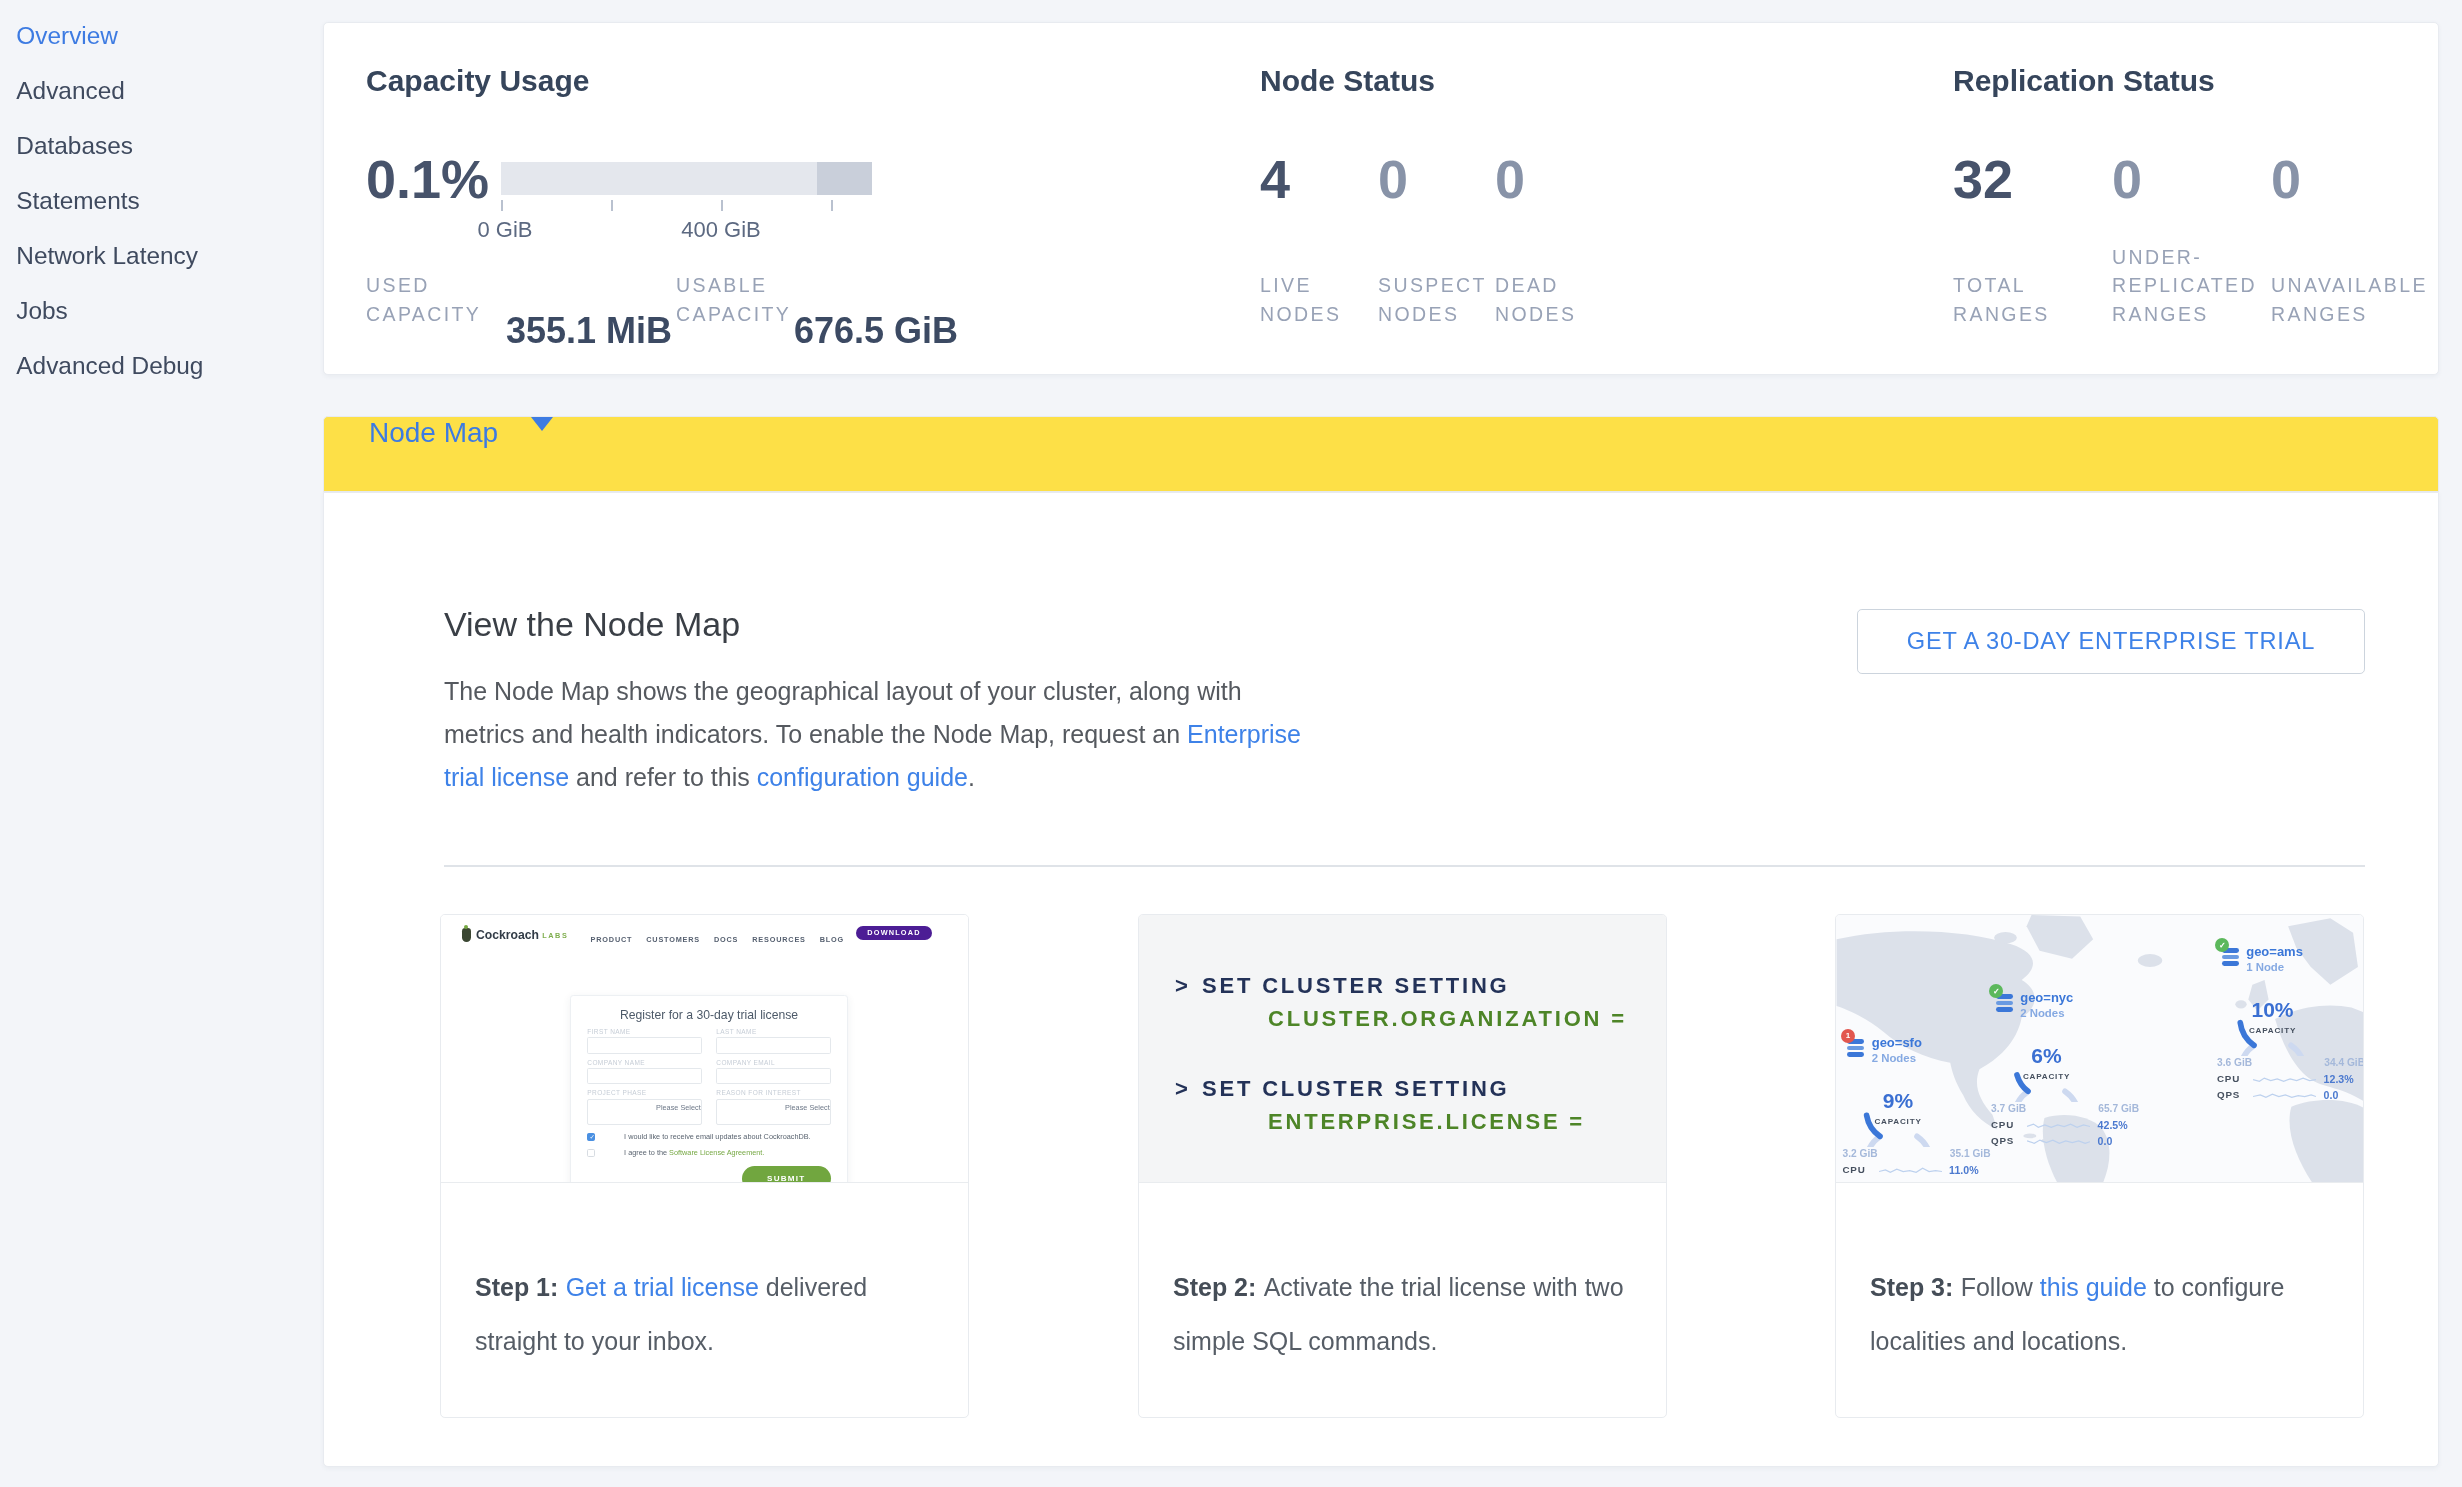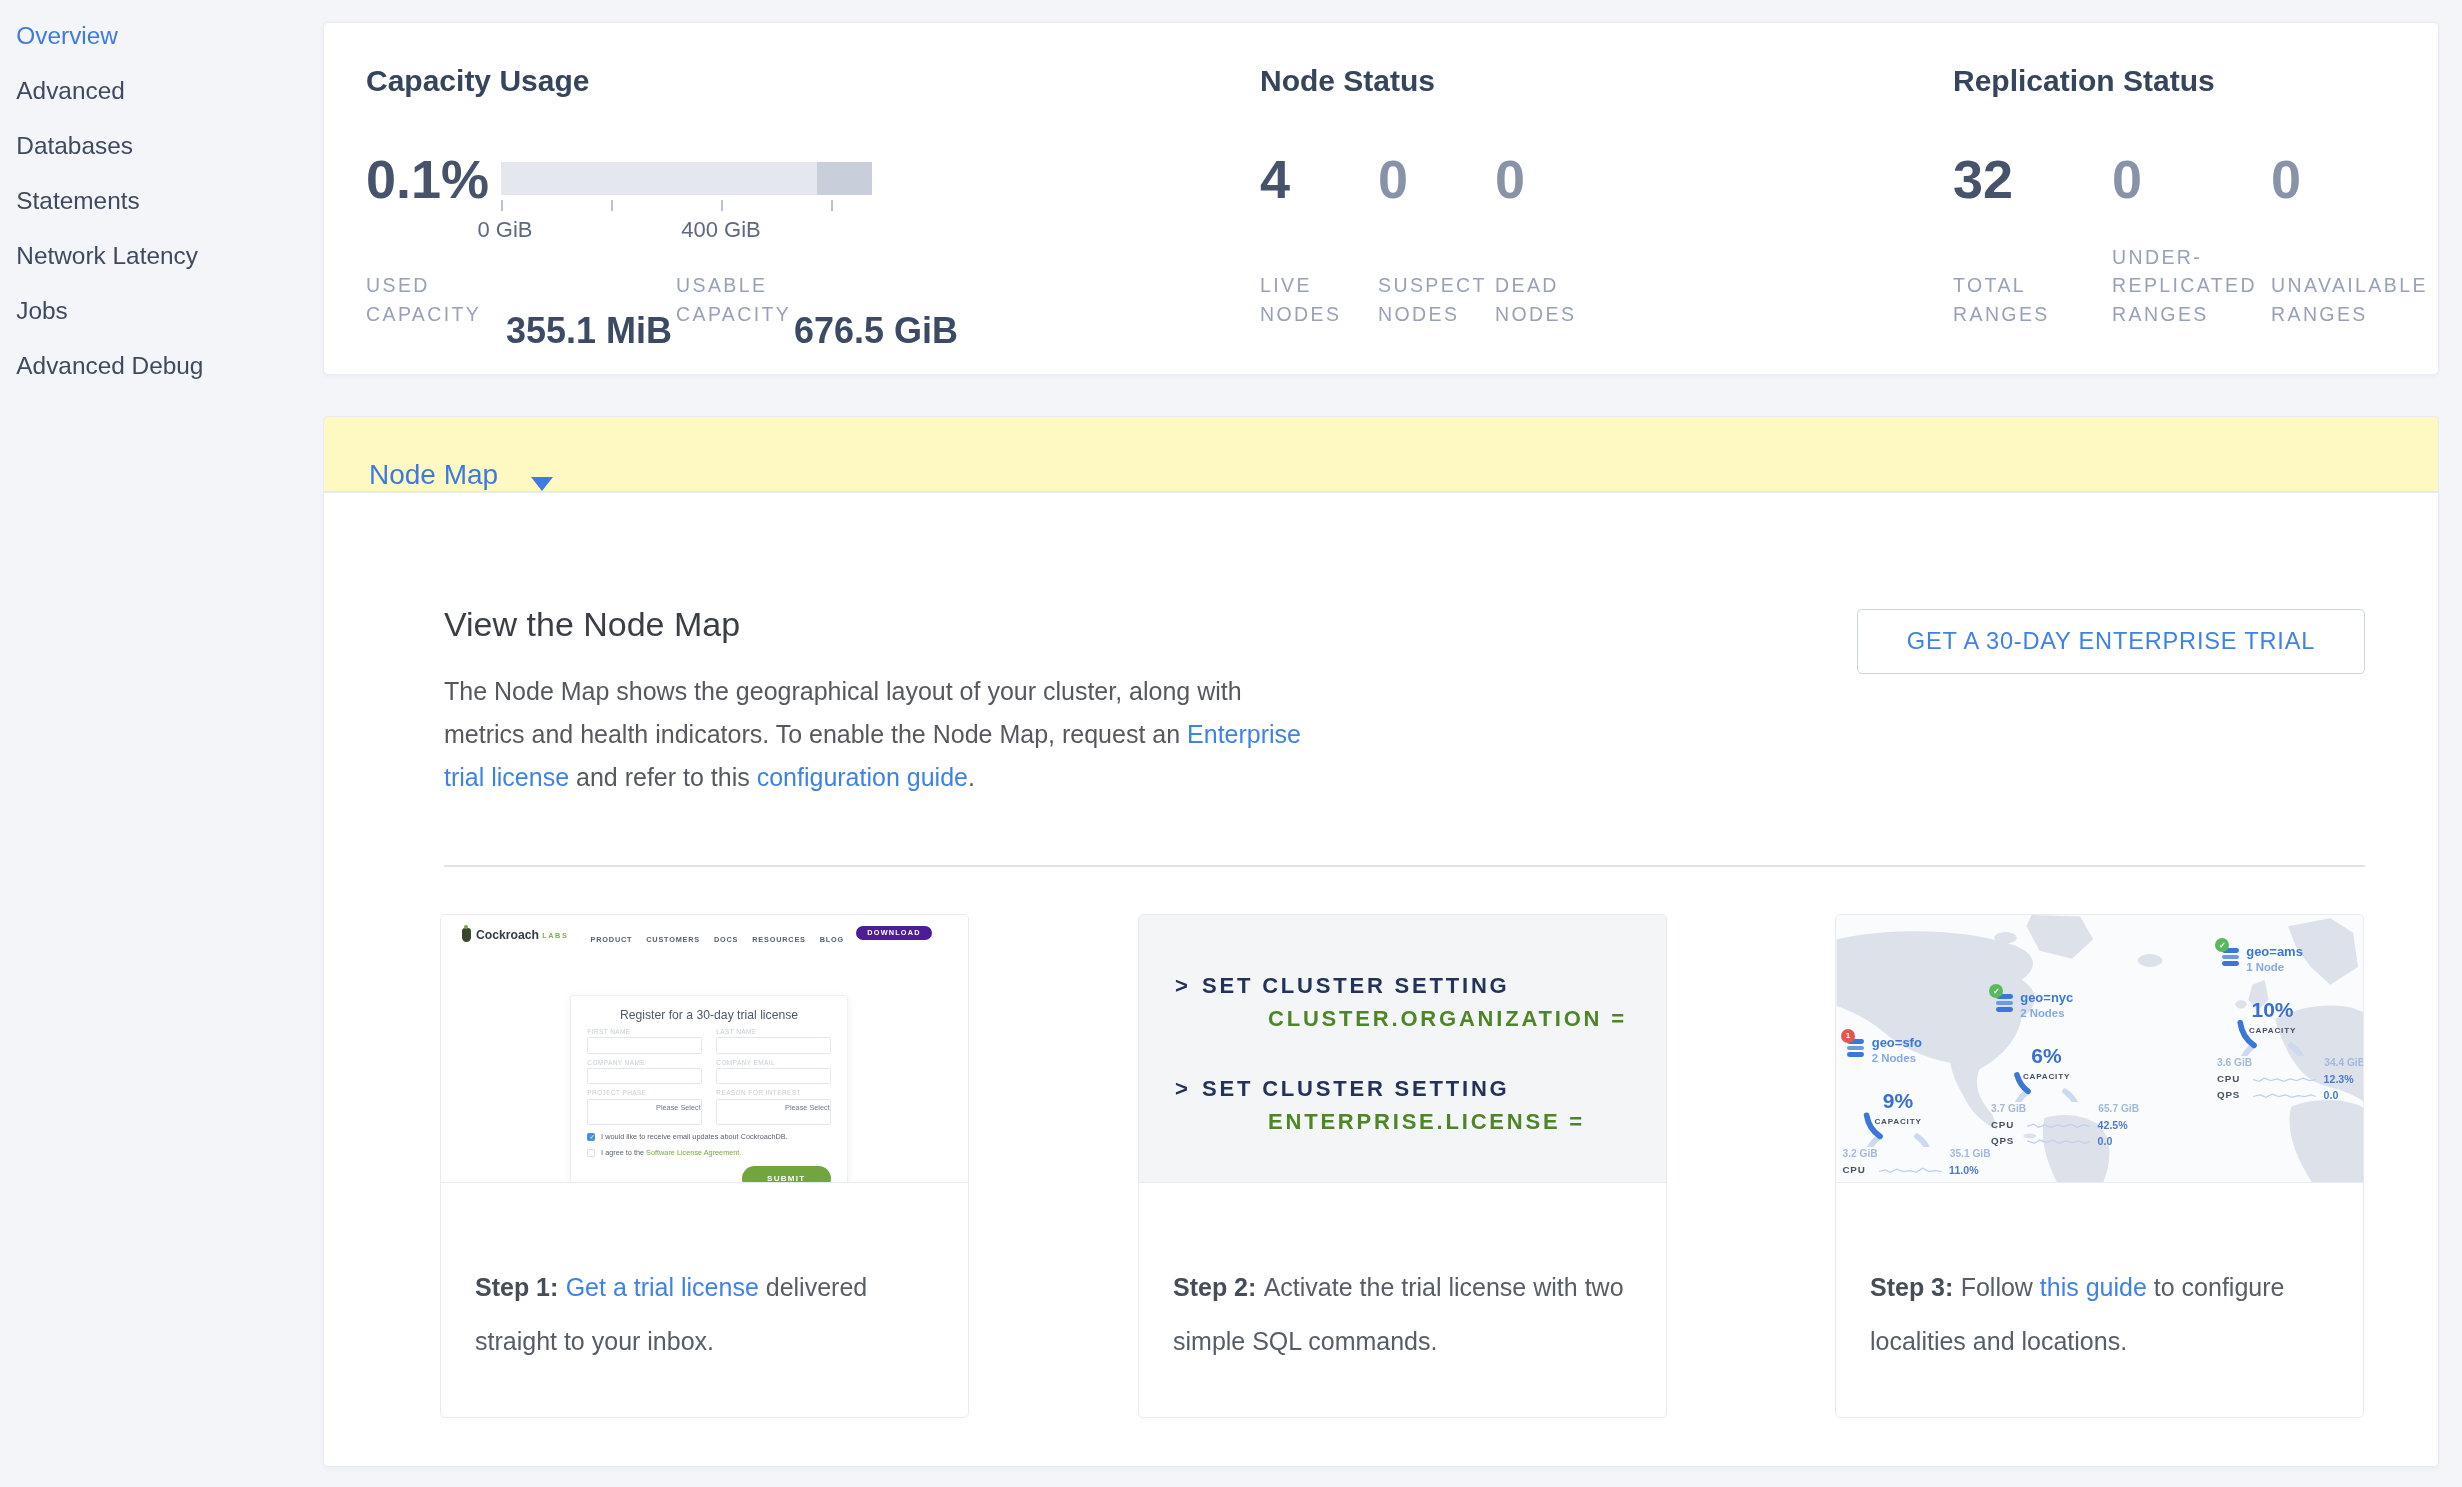--- a/index.html
+++ b/index.html
@@ -18,21 +18,21 @@
   .bignum.muted { color:#8893a8; font-weight:600; }
   .col-label { position:absolute; bottom:46px; font-size:19.5px; line-height:28.5px; letter-spacing:2.4px; color:#98a2b6; white-space:pre-line; }
   .statval { position:absolute; top:290px; font-size:36px; font-weight:700; color:#3c4a63; line-height:1; }
 
   .cap-bar { position:absolute; left:177px; top:139px; width:371px; height:33px; background:#e4e7ed; }
   .cap-bar-dark { position:absolute; right:0; top:0; width:55px; height:33px; background:#c9cfda; }
   .tick { position:absolute; top:177px; width:1.6px; height:10.6px; background:#b9c1cf; }
   .tick-label { position:absolute; top:194px; transform:translateX(-50%); font-size:22px; color:#5c6981; }
 
   
-  .map-bar { position:absolute; left:323px; top:416px; width:2116px; height:76px; background:#fef9c3; border:0.8px solid #e8ebf0; border-radius:4.9px 4.9px 0 0; display:flex; align-items:flex-end; cursor:pointer; }
+  .map-bar { position:absolute; left:323px; top:416px; width:2116px; height:76px; background:#fde047; border:0.8px solid #e8ebf0; border-radius:4.9px 4.9px 0 0; display:flex; align-items:flex-start; cursor:pointer; }
   .map-bar-label { margin-left:45px; font-size:28px; color:#3d7be2; }
   .caret-down { width:0; height:0; border-left:11.4px solid transparent; border-right:11.4px solid transparent; border-top:14px solid #3d7be2; margin-left:33px; }
 
   
   .section { left:323px; top:492px; width:2116px; height:975px; border-radius:0 0 4.9px 4.9px; }
   .sec-heading { position:absolute; left:120px; top:112px; font-size:34px; font-weight:500; color:#3a3f46; }
   .sec-para { position:absolute; left:120px; top:177px; font-size:25px; line-height:43px; color:#55595f; }
   .sec-para a, .cap a, .link { color:#3e82e8; text-decoration:none; cursor:pointer; }
   .trial-btn { position:absolute; left:1533px; top:116px; width:508px; height:65px; background:#fff; border:0.8px solid #ccd4dd; border-radius:4.9px; font-size:23.6px; letter-spacing:0.8px; color:#3e82e8; display:flex; align-items:center; justify-content:center; cursor:pointer; font-family:"Liberation Sans",sans-serif; }
   .divider { position:absolute; left:120px; top:372px; width:1921px; height:1.6px; background:#dfe3e8; }
@@ -57,21 +57,21 @@
   .mini-logo .word { font-size:12.2px; font-weight:700; color:#323c47; }
   .mini-logo .labs { font-size:7.3px; font-weight:700; color:#7fae4e; letter-spacing:1.6px; margin-left:3.3px; }
   .mini-nav { position:absolute; right:124px; top:19.5px; display:flex; gap:14px; font-size:7.3px; font-weight:700; letter-spacing:0.8px; color:#566070; }
   .dl-pill { position:absolute; right:36px; top:10.6px; width:76px; height:14px; border-radius:11.4px; background:#4c1d95; color:#fff; font-size:7.3px; font-weight:700; letter-spacing:1.2px; display:flex; align-items:center; justify-content:center; }
   .mini-form { position:absolute; left:129px; top:80px; width:278px; background:#fff; border:0.8px solid #edf0f3; border-radius:3.3px; box-shadow:0 2.4px 8.1px rgba(40,50,70,.07); padding:12.2px 16.3px 13px 16.3px; }
   .mf-title { text-align:center; font-size:12.2px; color:#4d5a69; margin-bottom:1px; }
   .mf-grid { display:grid; grid-template-columns:1fr 1fr; column-gap:14.6px; }
   .mf-label { font-size:6.5px; color:#c6cdd6; letter-spacing:0.4px; margin:4.9px 0 2.4px 0; }
   .mf-input { height:16.3px; border:0.8px solid #e4e8ec; border-radius:1.6px; background:#fff; }
   .mf-select { height:26px; border:0.8px solid #e4e8ec; border-radius:2px; font-size:7.3px; color:#6d7888; line-height:15.5px; padding-left:4.9px;text-align:right; }
-  .mf-check { display:flex; align-items:flex-end; margin-top:7.3px; font-size:7.3px; color:#5a6470; }
+  .mf-check { display:flex; align-items:flex-end; margin-top:7.3px; font-size:7.3px; color:#5a6470;gap:23px; }
   .cb { width:8.1px; height:8.1px; border:0.8px solid #d7dce2; border-radius:1.6px; margin-right:5.7px; flex:0 0 auto; }
   .cb.checked { background:#4a90e2; border-color:#4a90e2; position:relative; }
   .cb.checked:after { content:"\2713"; position:absolute; left:1.2px; top:-0.8px; color:#fff; font-size:6.5px; }
   .mf-check .green { color:#76a843; }
   .mf-submit-row { text-align:right; margin-top:9px; }
   .mf-submit { display:inline-block; width:89px; height:25px; line-height:25px; border-radius:13px; background:#71a63f; color:#fff; font-size:8.1px; font-weight:700; letter-spacing:1.2px; text-align:center; }
 
   
   .sql { padding:54px 0 0 36px; }
   .sql-line { font-size:22px; font-weight:700; letter-spacing:2.8px; color:#233258; line-height:33px; }

